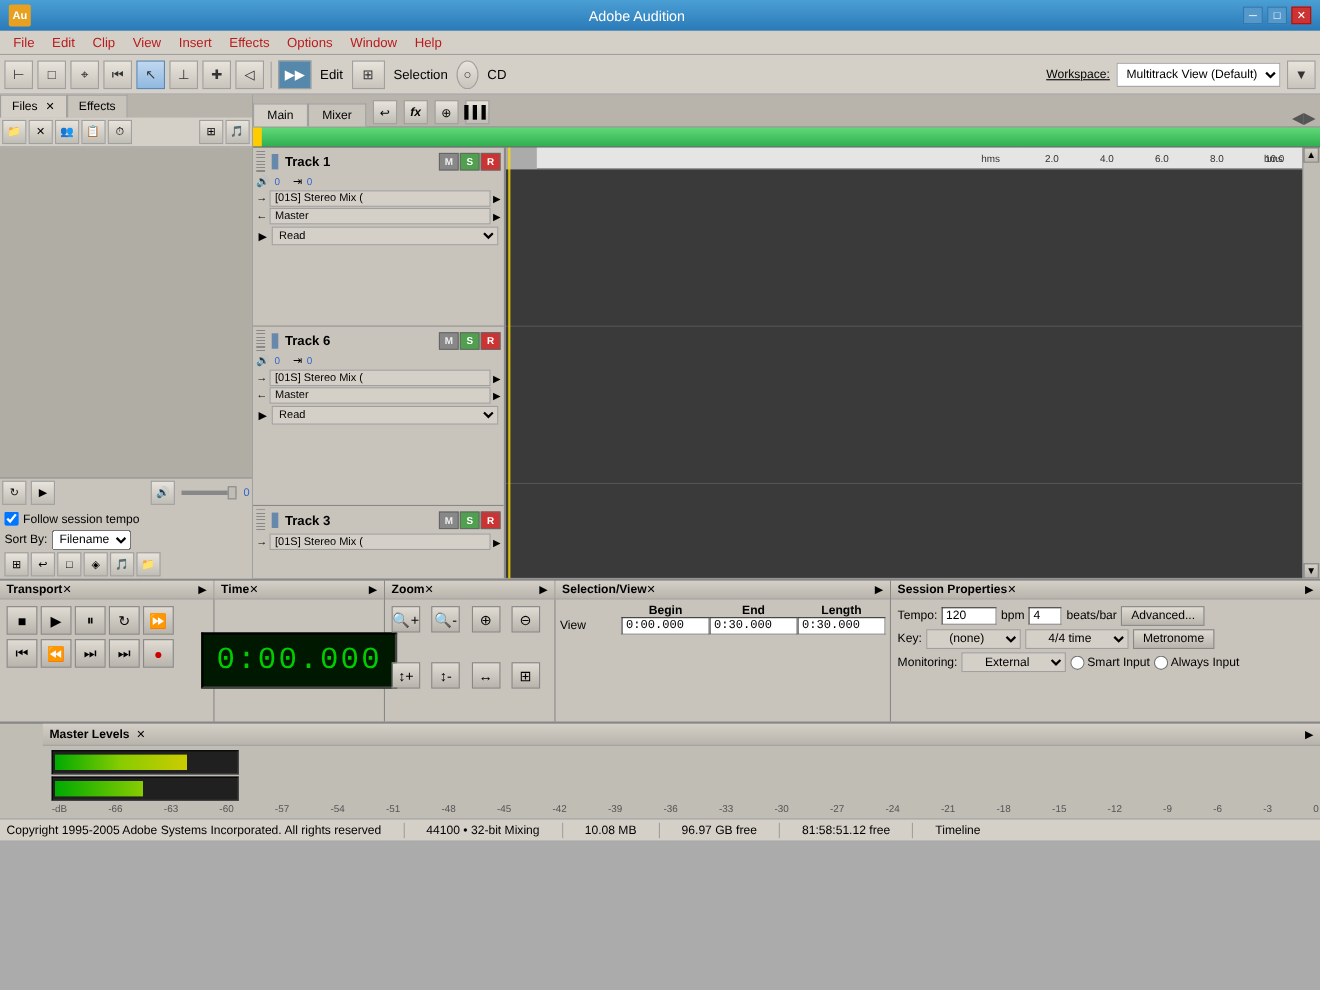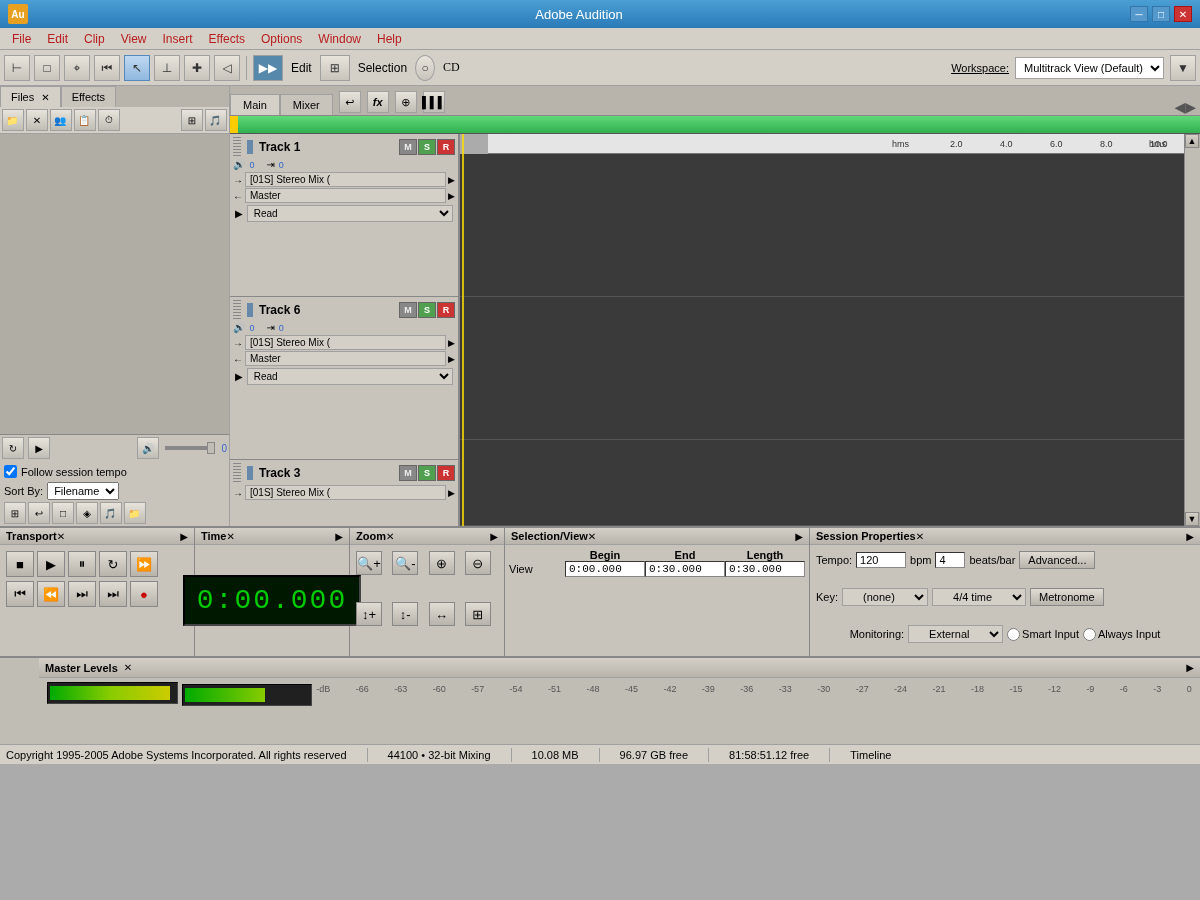--- a/index.html
+++ b/index.html
@@ -143,21 +143,21 @@
   <div class="toolbar-btn" style="background: linear-gradient(to bottom, #c0d8f0, #90b8e0); border-color: #5588bb;">↖</div>
   <div class="toolbar-btn">⊥</div>
   <div class="toolbar-btn">✚</div>
   <div class="toolbar-btn">◁</div>
   <div class="toolbar-separator"></div>
   <div class="toolbar-btn" style="width: 30px; background: #5588aa; color: white;">▶▶</div>
   <span style="font-size: 12px; margin: 0 4px;">Edit</span>
   <div class="toolbar-btn" style="width: 30px;">⊞</div>
   <span style="font-size: 12px; margin: 0 4px;">Selection</span>
   <div class="toolbar-btn" style="width: 20px; border-radius: 50%;">○</div>
-  <span style="font-size: 12px; margin: 0 4px; font-family: Liberation Serif, serif;">CD</span>
+  <span style="font-size: 12px; margin: 0 4px;">CD</span>
   <div class="toolbar-right">
     <span class="workspace-label">Workspace:</span>
     <select class="workspace-select">
       <option>Multitrack View (Default)</option>
     </select>
     <div class="toolbar-btn">▼</div>
   </div>
 </div>
 
 <div style="display: flex; height: 440px; overflow: hidden;">
@@ -438,40 +438,40 @@
         </table>
     </div>
   </div>
 
   <div style="flex: 1; display: flex; flex-direction: column;">
     <div class="bottom-panel-header">
       <span class="bottom-panel-title">Session Properties</span>
       <span style="font-size: 10px;">✕</span>
       <span style="margin-left: auto; font-size: 10px;">▶</span>
     </div>
-    <div style="flex: 1; display: flex; flex-direction: column; gap: 19px; padding: 6px; font-size: 11px;">
+    <div style="flex: 1; display: flex; flex-direction: column; gap: 3px; padding: 6px; font-size: 11px;">
       <div style="display: flex; align-items: center; gap: 4px;">
         <span>Tempo:</span>
         <input type="text" class="sess-input" value="120" style="">
         <span>bpm</span>
         <input type="text" class="sess-input" value="4" style="width: 30px;">
         <span>beats/bar</span>
         <button class="sess-btn">Advanced...</button>
       </div>
       <div style="display: flex; align-items: center; gap: 4px;">
         <span>Key:</span>
         <select class="sess-select">
           <option>(none)</option>
         </select>
         <select class="sess-select">
           <option>4/4 time</option>
         </select>
         <button class="sess-btn">Metronome</button>
       </div>
-      <div style="display: flex; align-items: center; gap: 4px; justify-content: center;">
+      <div style="display: flex; align-items: center; gap: 4px;">
         <span>Monitoring:</span>
         <select class="sess-select">
           <option>External</option>
         </select>
         <label style="display: flex; align-items: center; gap: 2px;">
           <input type="radio" name="monitoring" style="">
           <span>Smart Input</span>
         </label>
         <label style="display: flex; align-items: center; gap: 2px;">
           <input type="radio" name="monitoring" style="">
@@ -481,21 +481,21 @@
     </div>
   </div>
 </div>
 
 <div style="height: 88px; background: #c0bdb5; border-top: 2px solid #888; display: flex; flex-direction: column; padding-left: 39px;">
   <div style="height: 20px; background: linear-gradient(to bottom, #d4d0c8, #b8b4ac); border-bottom: 1px solid #a0a0a0; display: flex; align-items: center; padding: 0 6px; gap: 6px;">
     <span style="font-size: 11px; font-weight: bold;">Master Levels</span>
     <span style="font-size: 10px;">✕</span>
     <span style="margin-left: auto; font-size: 10px;">▶</span>
   </div>
-  <div style="flex: 1; padding: 4px; display: flex; ">
+  <div style="flex: 1; padding: 4px; display: flex; flex-direction: column;">
     <div style="width: 170px; height: 22px; background: #202020; border: 1px inset #444; margin-left: 4px; position: relative; overflow: hidden; display: flex; align-items: center; padding: 2px;">
       <div style="width: 120px; height: 14px; background: linear-gradient(to right, #00aa00, #88cc00, #cccc00);"></div>
     </div>
     <div style="width: 170px; height: 22px; background: #202020; border: 1px inset #444; margin-left: 4px; margin-top: 2px; position: relative; overflow: hidden; display: flex; align-items: center; padding: 2px;">
       <div style="width: 80px; height: 14px; background: linear-gradient(to right, #00aa00, #88cc00);"></div>
     </div>
     <div style="display: flex; justify-content: space-between; padding: 0 4px; font-size: 9px; color: #555; margin-top: 2px; width: 1160px;">
       <span>-dB</span>
         <span>-66</span>
         <span>-63</span>

